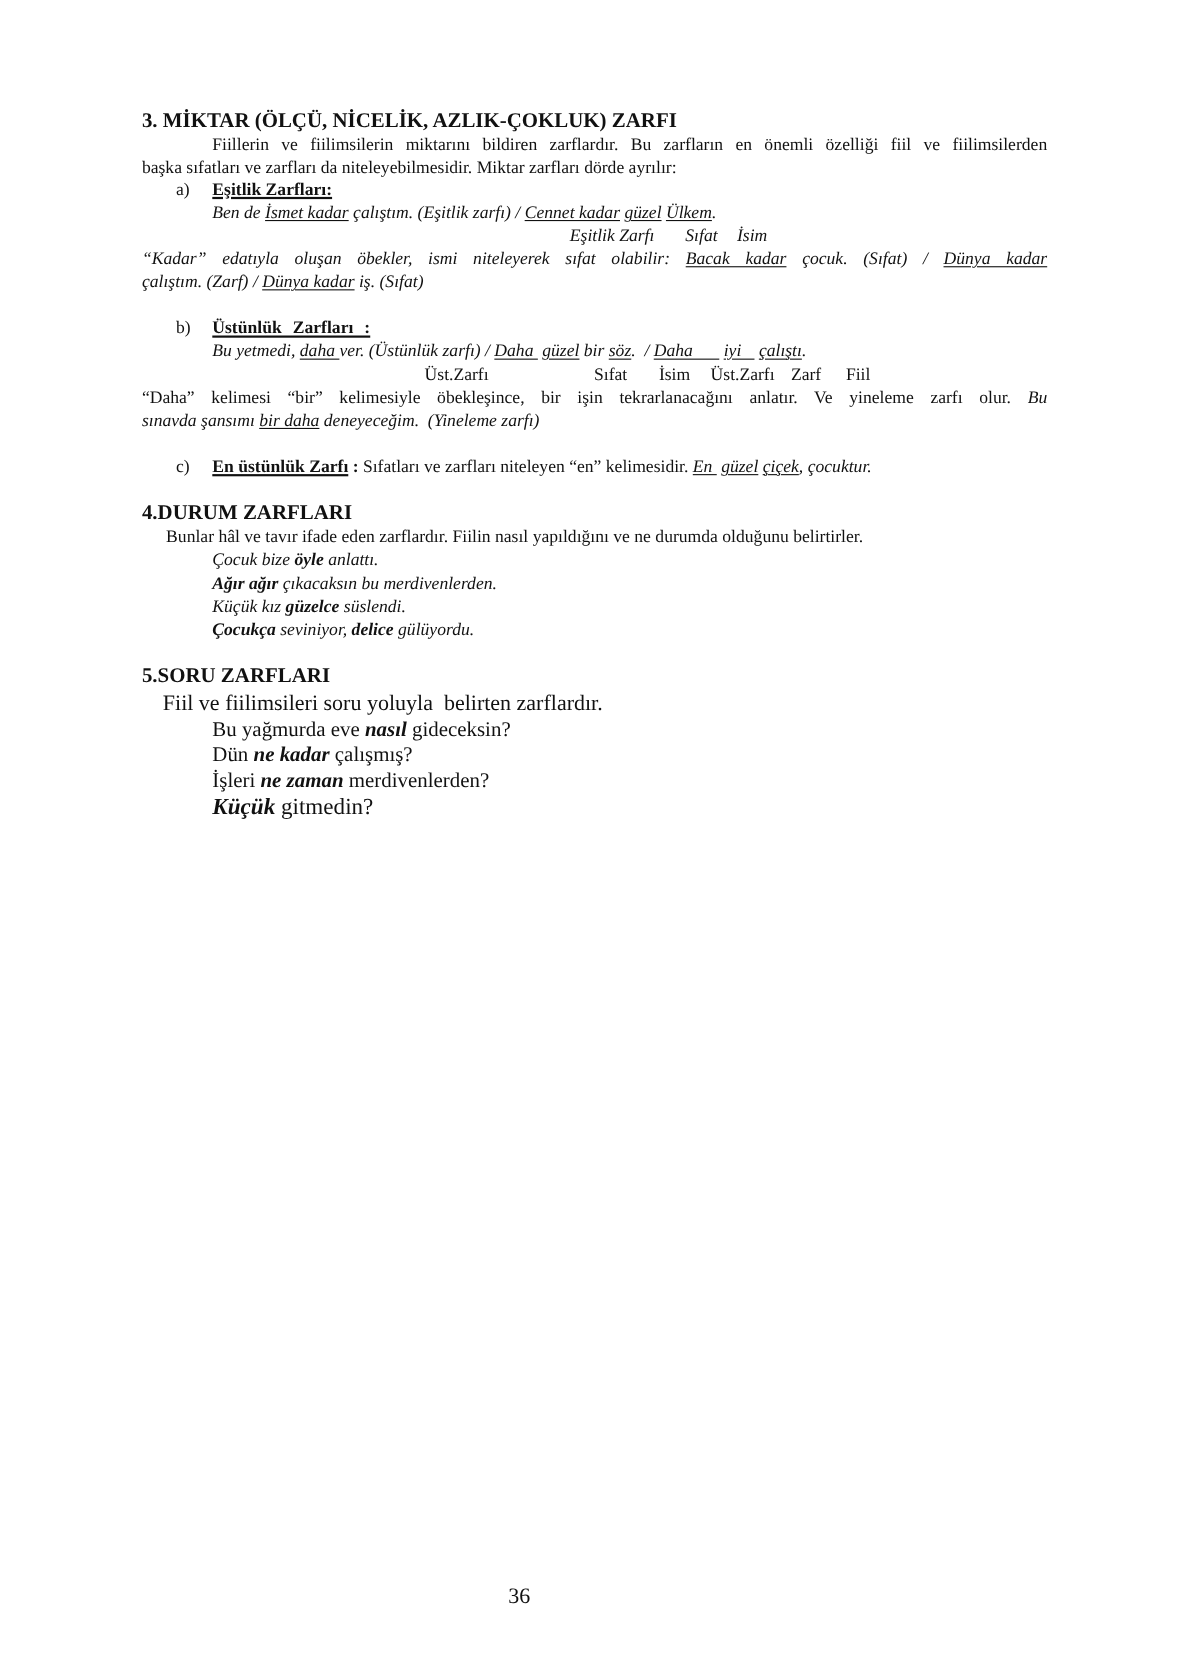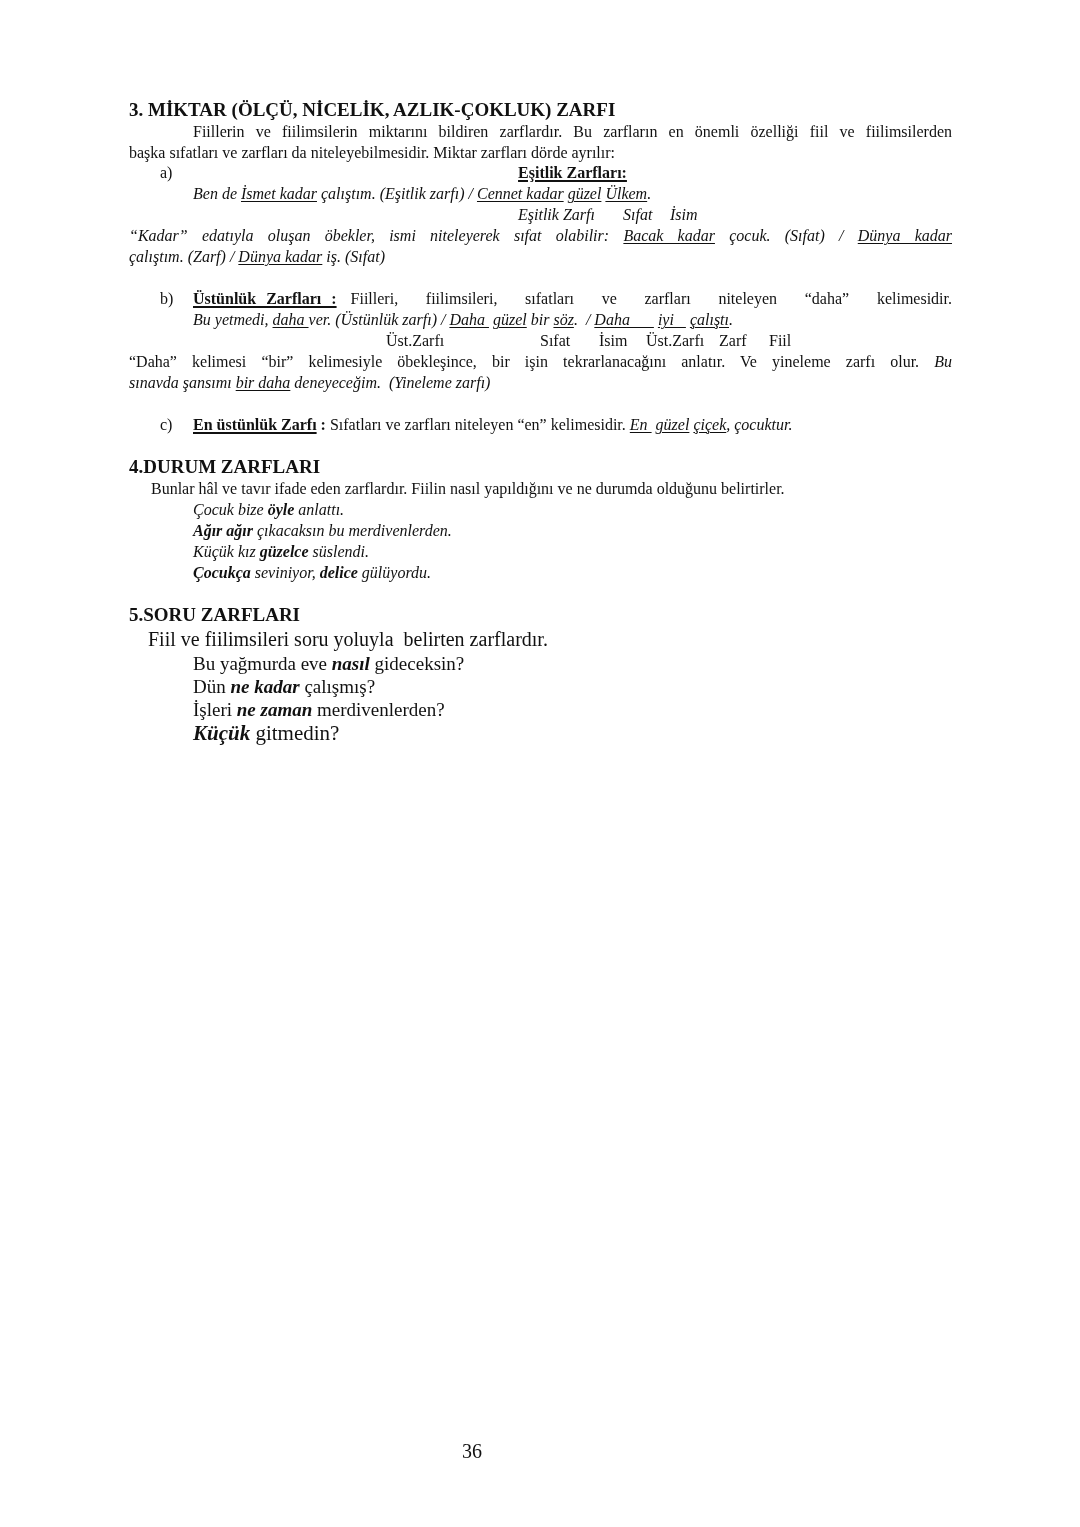--- a/index.html
+++ b/index.html
@@ -20,35 +20,34 @@
 </style>
 </head>
 <body>
 
 <div class="ln h" style="left:129px;top:99px;">3. MİKTAR (ÖLÇÜ, NİCELİK, AZLIK-ÇOKLUK) ZARFI</div>
 
 <div class="ln just" style="left:193px;top:122px;width:759px;">Fiillerin ve fiilimsilerin miktarını bildiren zarflardır. Bu zarfların en önemli özelliği fiil ve fiilimsilerden</div>
 <div class="ln" style="left:129px;top:143px;">başka sıfatları ve zarfları da niteleyebilmesidir. Miktar zarfları dörde ayrılır:</div>
 
 <div class="ln" style="left:160px;top:163px;">a)</div>
-<div class="ln" style="left:193px;top:163px;width:759px;display:flex;justify-content:center;">
+<div class="ln" style="left:193px;top:163px;width:759px;display:flex;justify-content:flex-start;">
   <span class="ub">Eşitlik Zarfları:</span>
 </div>
 <div class="ln i" style="left:193px;top:184px;text-align:center;"><span>Ben de </span><span class="u">İsmet kadar</span><span> çalıştım. (Eşitlik zarfı) / </span><span class="u">Cennet kadar</span><span> </span><span class="u">güzel</span><span> </span><span class="u">Ülkem</span><span>.</span></div>
 <div class="lbl i" style="left:518px;top:205px;">Eşitlik Zarfı</div>
 <div class="lbl i" style="left:623px;top:205px;">Sıfat</div>
 <div class="lbl i" style="left:670px;top:205px;">İsim</div>
 
 <div class="ln i just" style="left:129px;top:226px;width:823px;"><span>“Kadar” edatıyla oluşan öbekler, ismi niteleyerek sıfat olabilir: </span><span class="u">Bacak kadar</span><span> çocuk. (Sıfat) / </span><span class="u">Dünya kadar</span></div>
 <div class="ln i" style="left:129px;top:247px;"><span>çalıştım. (Zarf)  / </span><span class="u">Dünya kadar</span><span> iş. (Sıfat)</span></div>
 
 <div class="ln" style="left:160px;top:289px;">b)</div>
 <div class="ln" style="left:193px;top:289px;width:759px;display:flex;">
   <span class="ub" style="word-spacing:6px;">Üstünlük Zarfları :</span>
-  <span style="flex:1;margin-left:14px;" class="just">Fiilleri, fiilimsileri, sıfatları ve zarfları niteleyen “daha” kelimesidir.</span>
 </div>
 <div class="ln i" style="left:193px;top:310px;white-space:pre;"><span>Bu yetmedi, </span><span class="u">daha </span><span>ver. (Üstünlük zarfı) / </span><span class="u">Daha </span><span> </span><span class="u">güzel</span><span> bir </span><span class="u">söz</span><span>.  / </span><span class="u">Daha      </span><span> </span><span class="u">iyi   </span><span> </span><span class="u">çalıştı</span><span>.</span></div>
 <div class="lbl" style="left:386px;top:331px;">Üst.Zarfı</div>
 <div class="lbl" style="left:540px;top:331px;">Sıfat</div>
 <div class="lbl" style="left:599px;top:331px;">İsim</div>
 <div class="lbl" style="left:646px;top:331px;">Üst.Zarfı</div>
 <div class="lbl" style="left:719px;top:331px;text-align:right;">Zarf</div>
 <div class="lbl" style="left:769px;top:331px;">Fiil</div>
 
 <div class="ln just" style="left:129px;top:352px;width:823px;"><span>“Daha” kelimesi “bir” kelimesiyle öbekleşince, bir işin tekrarlanacağını anlatır. Ve yineleme zarfı olur.</span> <span class="i">Bu</span></div>

